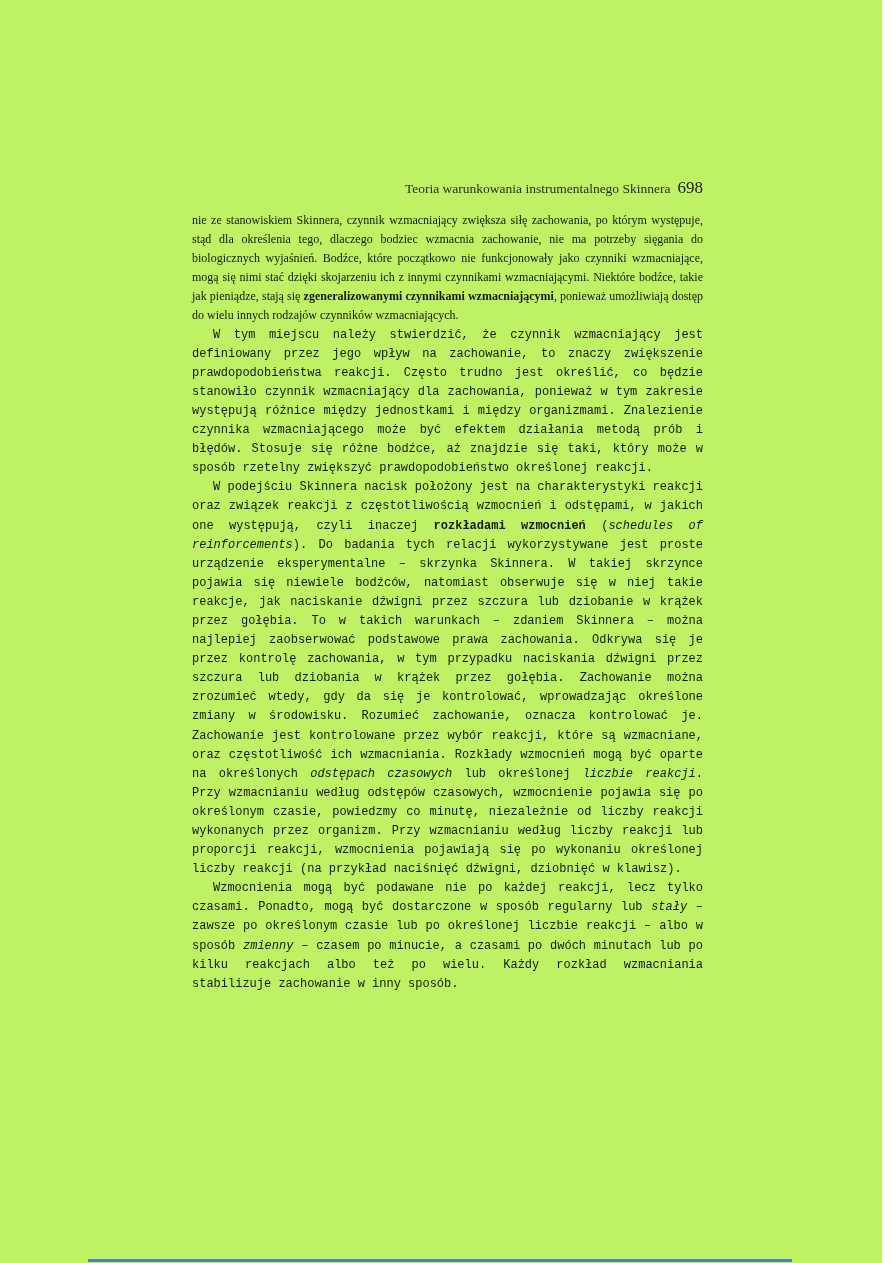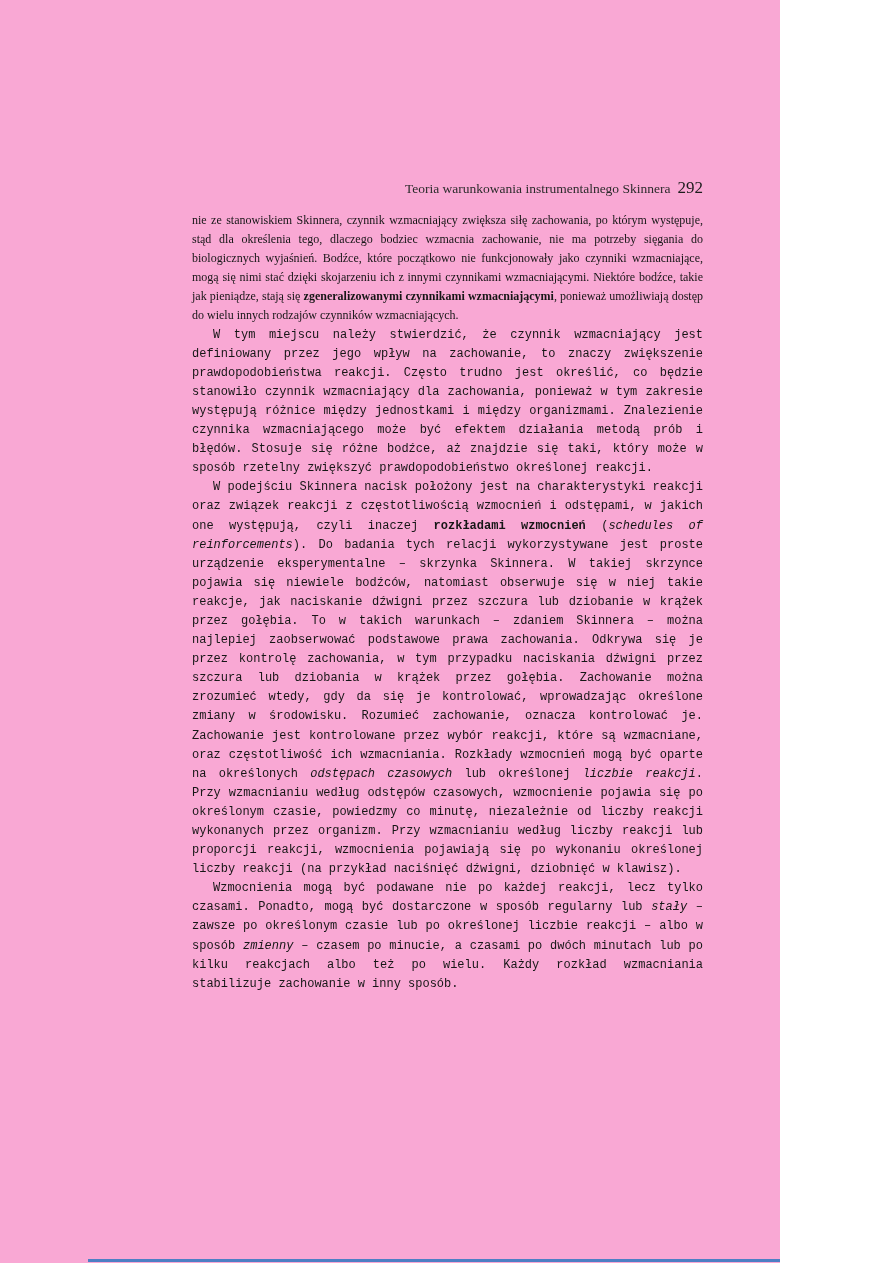--- a/index.html
+++ b/index.html
@@ -2,23 +2,23 @@
 <html lang="pl"><head>
 <meta charset="utf-8">
 <style>
   html, body {
     margin: 0;
     padding: 0;
     background: #ffffff;
   }
   .page {
     position: relative;
-    width: 780px;
+    width: 882px;
     height: 1263px;
-    background: #f9a8d4;
+    background: #bef264;
     overflow: hidden;
     font-family: "Liberation Serif", serif;
   }
   .running-head {
     position: absolute;
     top: 178px;
     left: 192px;
     width: 511px;
     display: flex;
     justify-content: flex-end;
@@ -63,21 +63,21 @@
     background: #4d7fc4;
   }
 </style>
 </head>
 <body>
 
 <div class="page">
 
   <div class="running-head">
     <span>Teoria warunkowania instrumentalnego Skinnera</span>
-    <span class="pagenum">292</span>
+    <span class="pagenum">698</span>
   </div>
 
   <div class="body-text">
       <p class=""><span>nie ze stanowiskiem Skinnera, czynnik wzmacniający zwiększa siłę zachowania, po którym występuje, stąd dla określenia tego, dlaczego bodziec wzmacnia zachowanie, nie ma potrzeby sięgania do biologicznych wyjaśnień. Bodźce, które początkowo nie funkcjonowały jako czynniki wzmacniające, mogą się nimi stać dzięki skojarzeniu ich z innymi czynnikami wzmacniającymi. Niektóre bodźce, takie jak pieniądze, stają się </span><span class="b">zgeneralizowanymi czynnikami wzmacniającymi</span><span>, ponieważ umożliwiają dostęp do wielu innych rodzajów czynników wzmacniających.</span></p>
       <p class="indent"><span>W tym miejscu należy stwierdzić, że czynnik wzmacniający jest definiowany przez jego wpływ na zachowanie, to znaczy zwiększenie prawdopodobieństwa reakcji. Często trudno jest określić, co będzie stanowiło czynnik wzmacniający dla zachowania, ponieważ w tym zakresie występują różnice między jednostkami i między organizmami. Znalezienie czynnika wzmacniającego może być efektem działania metodą prób i błędów. Stosuje się różne bodźce, aż znajdzie się taki, który może w sposób rzetelny zwiększyć prawdopodobieństwo określonej reakcji.</span></p>
       <p class="indent"><span>W podejściu Skinnera nacisk położony jest na charakterystyki reakcji oraz związek reakcji z częstotliwością wzmocnień i odstępami, w jakich one występują, czyli inaczej </span><span class="b">rozkładami wzmocnień</span><span> (</span><span class="i">schedules of reinforcements</span><span>). Do badania tych relacji wykorzystywane jest proste urządzenie eksperymentalne – skrzynka Skinnera. W takiej skrzynce pojawia się niewiele bodźców, natomiast obserwuje się w niej takie reakcje, jak naciskanie dźwigni przez szczura lub dziobanie w krążek przez gołębia. To w takich warunkach – zdaniem Skinnera – można najlepiej zaobserwować podstawowe prawa zachowania. Odkrywa się je przez kontrolę zachowania, w tym przypadku naciskania dźwigni przez szczura lub dziobania w krążek przez gołębia. Zachowanie można zrozumieć wtedy, gdy da się je kontrolować, wprowadzając określone zmiany w środowisku. Rozumieć zachowanie, oznacza kontrolować je. Zachowanie jest kontrolowane przez wybór reakcji, które są wzmacniane, oraz częstotliwość ich wzmacniania. Rozkłady wzmocnień mogą być oparte na określonych </span><span class="i">odstępach czasowych</span><span> lub określonej </span><span class="i">liczbie reakcji</span><span>. Przy wzmacnianiu według odstępów czasowych, wzmocnienie pojawia się po określonym czasie, powiedzmy co minutę, niezależnie od liczby reakcji wykonanych przez organizm. Przy wzmacnianiu według liczby reakcji lub proporcji reakcji, wzmocnienia pojawiają się po wykonaniu określonej liczby reakcji (na przykład naciśnięć dźwigni, dziobnięć w klawisz).</span></p>
       <p class="indent"><span>Wzmocnienia mogą być podawane nie po każdej reakcji, lecz tylko czasami. Ponadto, mogą być dostarczone w sposób regularny lub </span><span class="i">stały</span><span> – zawsze po określonym czasie lub po określonej liczbie reakcji – albo w sposób </span><span class="i">zmienny</span><span> – czasem po minucie, a czasami po dwóch minutach lub po kilku reakcjach albo też po wielu. Każdy rozkład wzmacniania stabilizuje zachowanie w inny sposób.</span></p>
     </div>
 
   <div class="bottom-edge" style="background: rgb(77, 127, 196);"></div>

